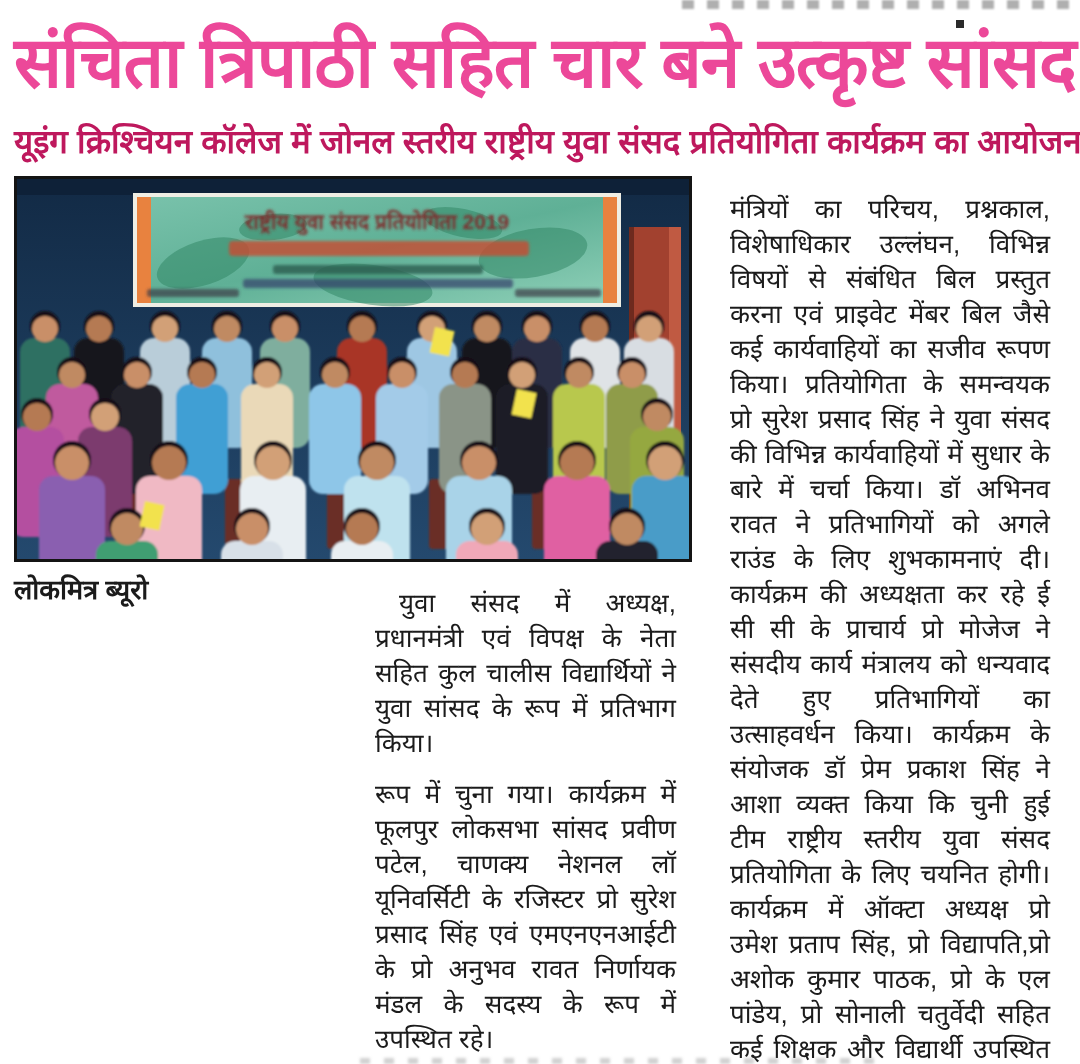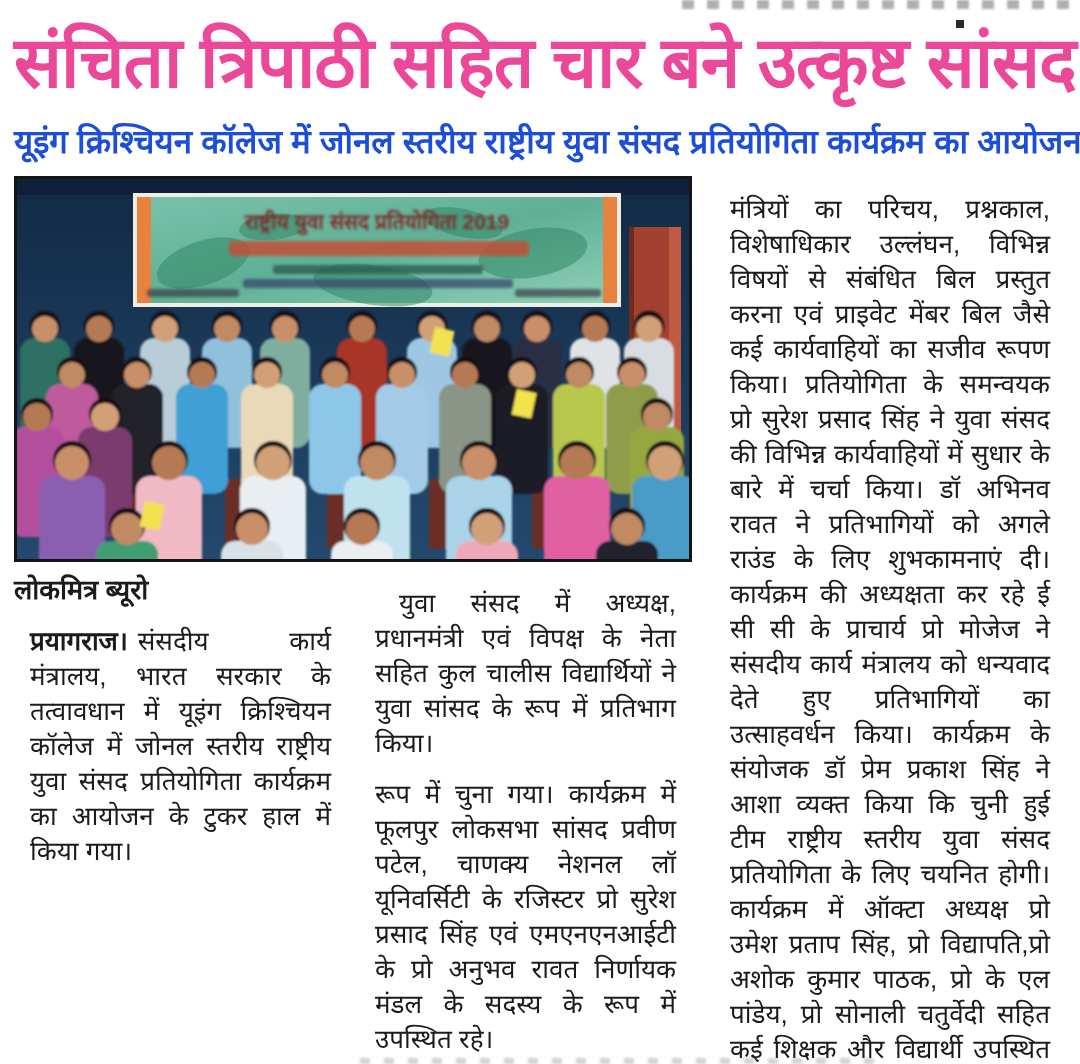--- a/index.html
+++ b/index.html
@@ -32,21 +32,21 @@
     text-align:justify;
     text-align-last:justify;
     letter-spacing:-1px;
     white-space:nowrap;
   }
   .subheadline{
     margin:14px 0 12px 0;
     font-size:33px;
     line-height:1.3;
     font-weight:bold;
-    color:#1d4ed8;
+    color:#be185d;
     text-align:justify;
     text-align-last:justify;
     white-space:nowrap;
   }
   .body-grid{display:flex;gap:22px;align-items:flex-start;}
   .left-wrap{width:678px;flex:0 0 auto;}
   .photo-frame{
     width:672px;height:380px;
     border:3px solid #141414;
     margin:0 0 8px 0;
@@ -329,21 +329,20 @@
               <rect x="500" y="210" width="20" height="26" fill="#f2e24e" transform="rotate(12 500 210)"></rect>
               <rect x="418" y="148" width="20" height="26" fill="#f2e24e" transform="rotate(12 418 148)"></rect>
               <rect x="128" y="322" width="20" height="26" fill="#f2e24e" transform="rotate(12 128 322)"></rect>
             </g>
         </svg>
       </figure>
 
       <div class="two-col">
         <div class="col">
           <p class="byline">लोकमित्र ब्यूरो</p>
-          <p class="para"><span class="dateline">प्रयागराज।</span><span>संसदीय कार्य मंत्रालय, भारत सरकार के तत्वावधान में यूइंग क्रिश्चियन कॉलेज में जोनल स्तरीय राष्ट्रीय युवा संसद प्रतियोगिता कार्यक्रम का आयोजन के टुकर हाल में किया गया।</span></p>
         </div>
         <div class="col">
           <p class="para indent-sm">युवा संसद में अध्यक्ष, प्रधानमंत्री एवं विपक्ष के नेता सहित कुल चालीस विद्यार्थियों ने युवा सांसद के रूप में प्रतिभाग किया।</p>
           <p class="para">रूप में चुना गया। कार्यक्रम में फूलपुर लोकसभा सांसद प्रवीण पटेल, चाणक्य नेशनल लॉ यूनिवर्सिटी के रजिस्टर प्रो सुरेश प्रसाद सिंह एवं एमएनएनआईटी के प्रो अनुभव रावत निर्णायक मंडल के सदस्य के रूप में उपस्थित रहे।</p>
           <p class="para indent-sm">एक घंटे की प्रतियोगिता में युवा सांसदों ने नए सदस्यों का शपथ, नए</p>
         </div>
       </div>
     </div>
 
     <div class="col3">

